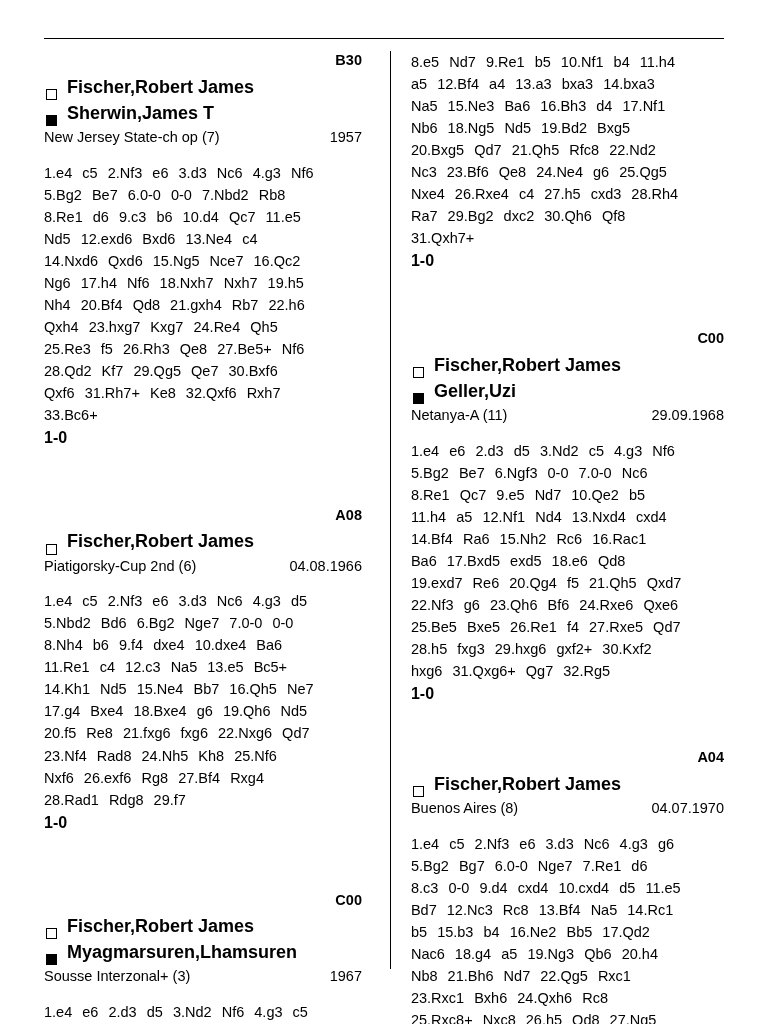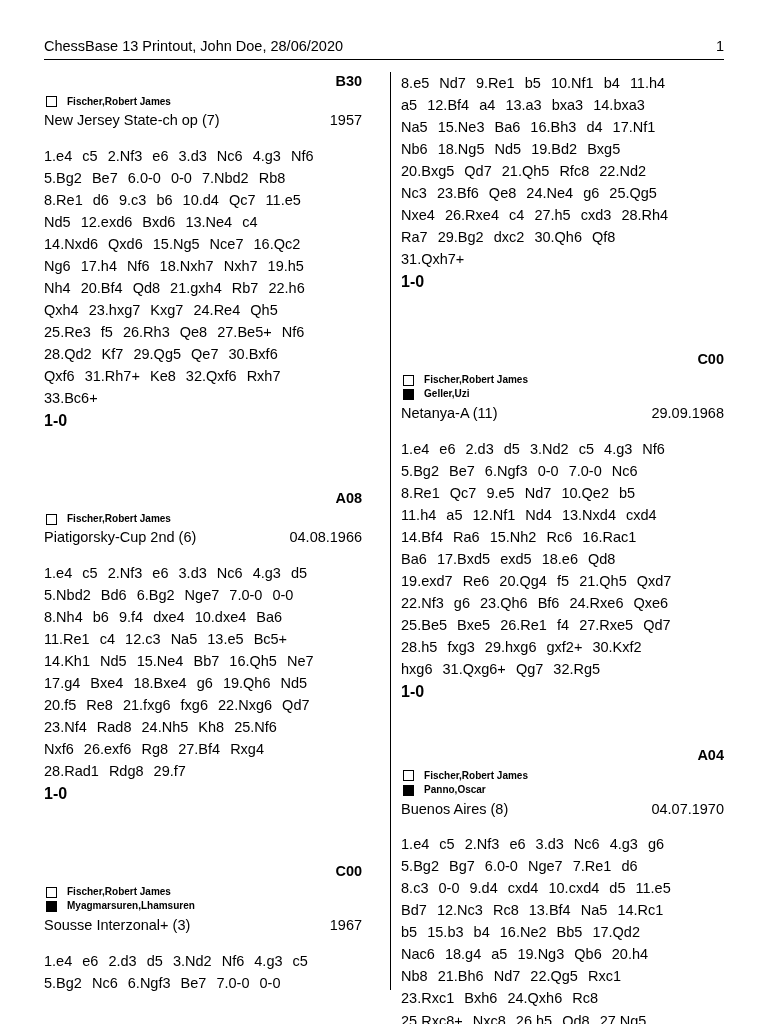--- a/index.html
+++ b/index.html
@@ -41,37 +41,37 @@
     height: 918px;
   }
   .col {
     width: 50%;
     box-sizing: border-box;
   }
   .col-left {
     padding-right: 16px;
   }
   .col-right {
-    padding-left: 10px;
+    padding-left: 20px;
     border-left: 1.4px solid #000;
     margin-left: 12px;
   }
   .game { margin-bottom: 4px; }
   .eco-line {
     text-align: right;
     font-weight: bold;
     font-size: 14.5px;
     line-height: 1.35;
     margin-bottom: 3px;
   }
   .player {
     display: flex;
-    align-items: center;
+    align-items: flex-end;
     font-weight: bold;
-    font-size: 10px;
+    font-size: 18px;
     line-height: 1.45;
   }
   .sq {
     display: inline-block;
     width: 11px;
     height: 11px;
     border: 1.5px solid #000;
     margin-right: 10px;
     margin-left: 2px;
     box-sizing: border-box;
@@ -101,35 +101,35 @@
     line-height: 1.5;
   }
   .gap-md { height: 38px; }
   .gap-lg { height: 52px; }
 </style>
 </head>
 <body>
 
 <div class="page">
 
-  <div class="header">
-    <div class="header-title">ChessBase 13 Printout, John Doe, 28/06/2020</div>
-    <div class="header-page">1</div>
-  </div>
   <div class="rule"></div>
 
   <div class="columns">
 
     <div class="col col-left">
 
       <div class="game">
         <div class="eco-line">B30</div>
         <div class="player">
           <span class="sq"></span>
           <span>Fischer,Robert James</span>
+        </div>
+        <div class="player">
+          <span class="sq black"></span>
+          <span>Sherwin,James T</span>
         </div>
         <div class="event-line">
           <span class="event-name">New Jersey State-ch op (7)</span>
           <span class="event-date">1957</span>
         </div>
         <div class="moves">1.e4  c5  2.Nf3  e6  3.d3  Nc6  4.g3  Nf6
 5.Bg2  Be7  6.0-0  0-0  7.Nbd2  Rb8
 8.Re1  d6  9.c3  b6  10.d4  Qc7  11.e5
 Nd5  12.exd6  Bxd6  13.Ne4  c4
 14.Nxd6  Qxd6  15.Ng5  Nce7  16.Qc2
@@ -236,24 +236,20 @@
       </div>
 
       <div class="gap-md"></div>
 
       <div class="game">
         <div class="eco-line">A04</div>
         <div class="player">
           <span class="sq"></span>
           <span>Fischer,Robert James</span>
         </div>
-        <div class="player">
-          <span class="sq black"></span>
-          <span>Panno,Oscar</span>
-        </div>
         <div class="event-line">
           <span class="event-name">Buenos Aires (8)</span>
           <span class="event-date">04.07.1970</span>
         </div>
         <div class="moves">1.e4  c5  2.Nf3  e6  3.d3  Nc6  4.g3  g6
 5.Bg2  Bg7  6.0-0  Nge7  7.Re1  d6
 8.c3  0-0  9.d4  cxd4  10.cxd4  d5  11.e5
 Bd7  12.Nc3  Rc8  13.Bf4  Na5  14.Rc1
 b5  15.b3  b4  16.Ne2  Bb5  17.Qd2
 Nac6  18.g4  a5  19.Ng3  Qb6  20.h4

